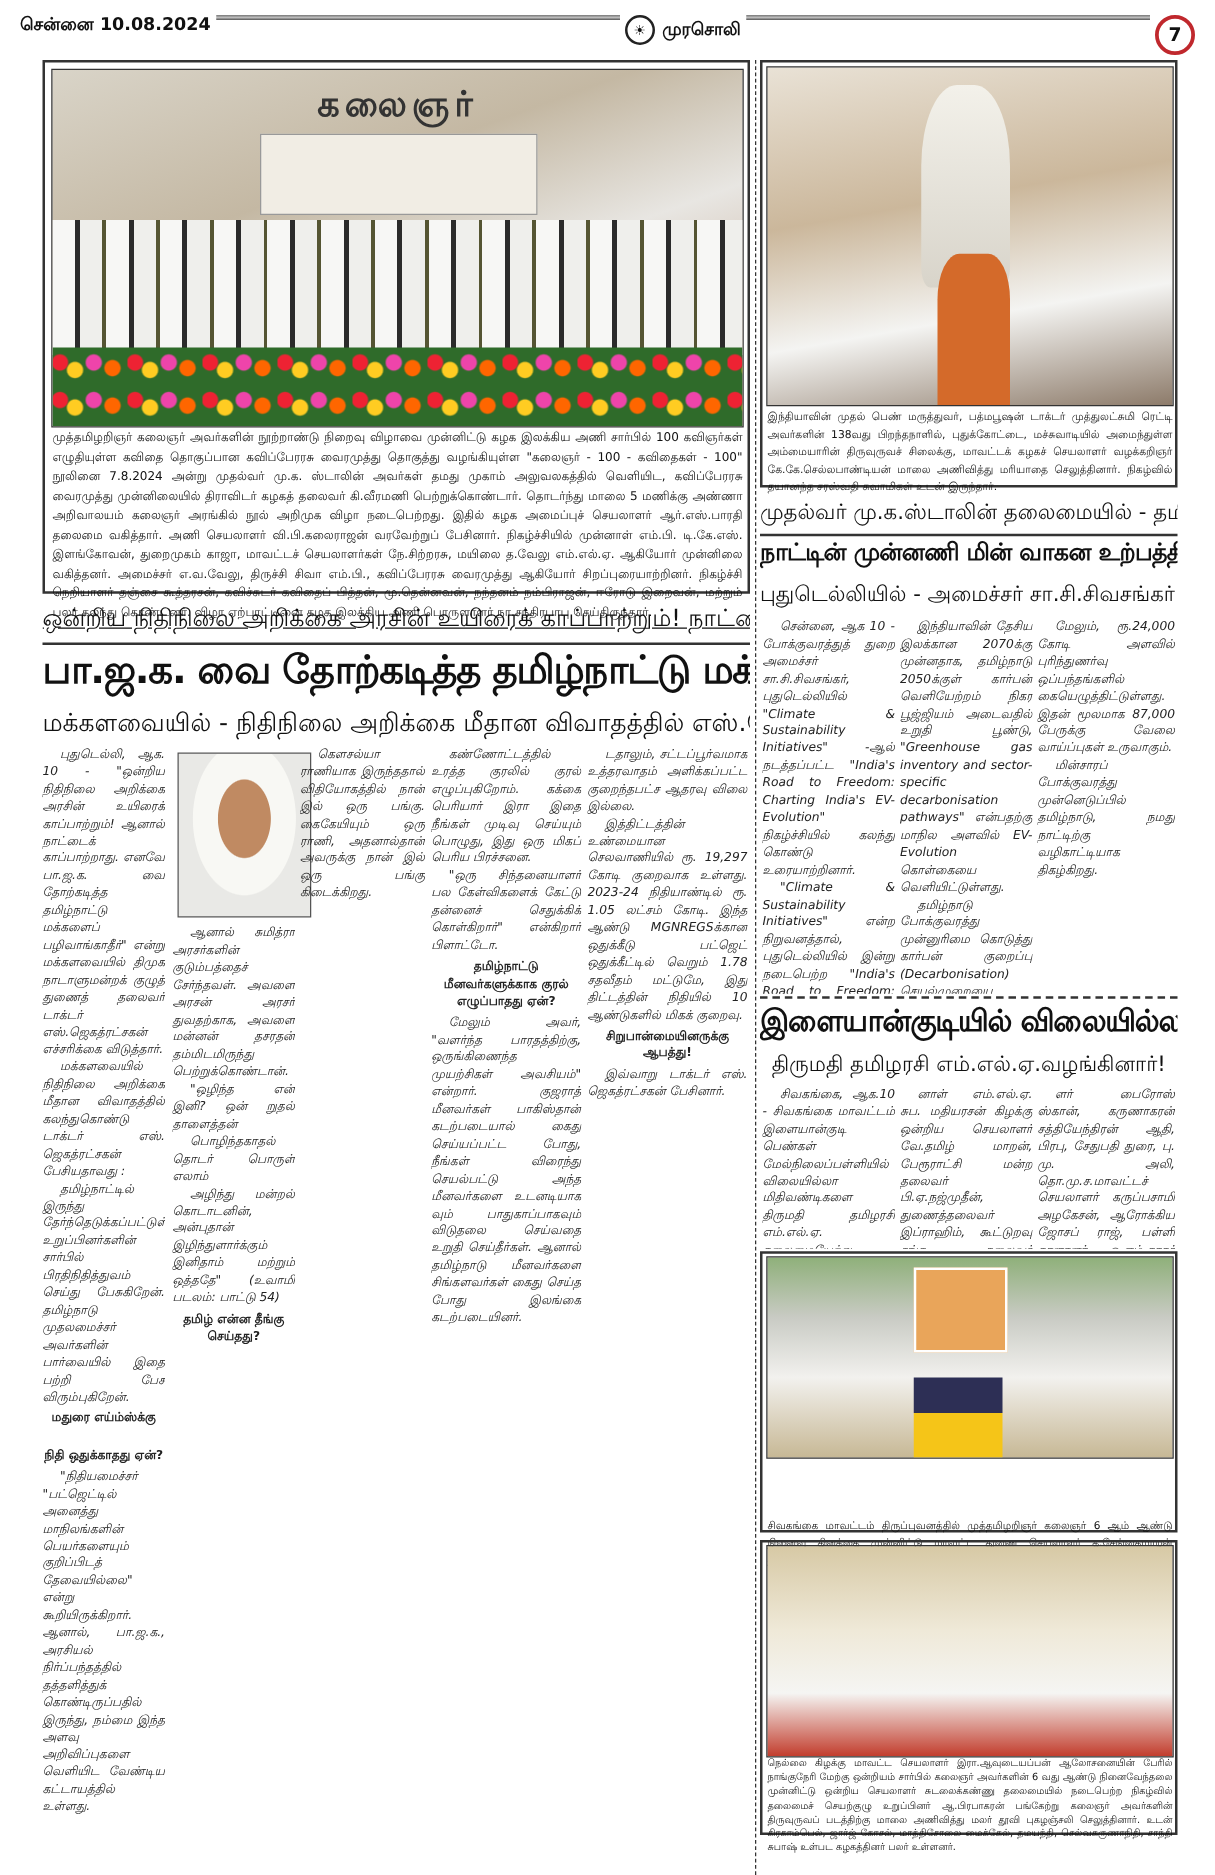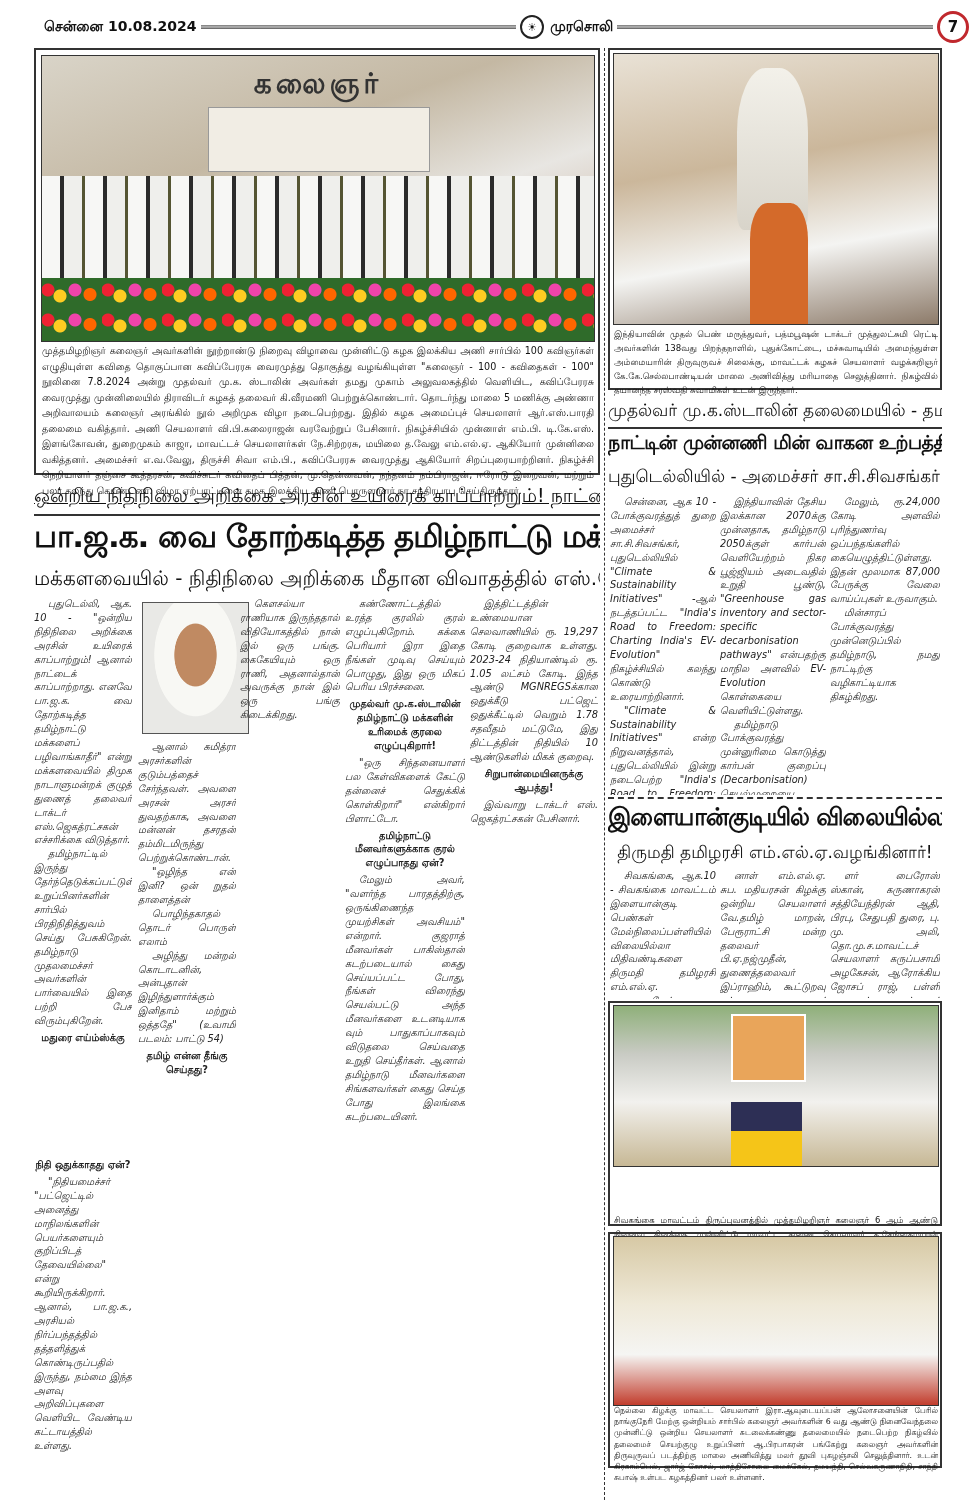--- a/index.html
+++ b/index.html
@@ -1,17 +1,17 @@
 <!DOCTYPE html>
 <html><head>
 <meta charset="utf-8">
 <style>
   html,body{margin:0;padding:0;background:#fff;}
   body{width:972px;height:1500px;position:relative;overflow:hidden;font-family:"DejaVu Sans",sans-serif;color:#111;}
-  .hdr{position:absolute;left:16px;right:3px;top:12px;height:30px;display:flex;align-items:center;margin-left:28px;}
+  .hdr{position:absolute;left:16px;right:16px;top:12px;height:30px;display:flex;align-items:flex-start;}
   .hdr .date{font-size:14px;font-weight:bold;white-space:nowrap;}
   .hdr .rule{flex:1;height:4px;background:linear-gradient(#777,#bbb,#555);margin:0 4px;}
   .hdr .masthead{display:flex;align-items:center;gap:6px;font-size:14px;font-weight:bold;white-space:nowrap;}
   .hdr .emblem{width:20px;height:20px;border-radius:50%;border:2px solid #222;display:inline-flex;align-items:center;justify-content:center;font-size:11px;}
   .hdr .pageno{width:26px;height:26px;border-radius:50%;border:3px solid #c0282d;display:flex;align-items:center;justify-content:center;font-weight:bold;font-size:15px;}
   .photo{position:absolute;background:linear-gradient(160deg,#d9d4c8 0%,#c4b8a3 35%,#e8e6e2 60%,#b99a80 100%);border:1px solid #333;overflow:hidden;}
   .photo .ban{position:absolute;left:30%;top:18%;width:40%;height:22%;background:#f1ede4;border:1px solid #999;}
   .photo .banner-text{position:absolute;left:30%;right:30%;top:4%;text-align:center;font-size:28px;font-weight:bold;color:#333;letter-spacing:4px;}
   .photo .crowd{position:absolute;left:0;right:0;bottom:20%;height:38%;background:repeating-linear-gradient(90deg,#f7f7f5 0 18px,#2b2b2b 18px 22px,#efefec 22px 40px,#553 40px 43px);}
   .photo .flowers{position:absolute;left:0;right:0;bottom:0;height:22%;background:radial-gradient(circle at 10% 40%,#e23 0 6px,transparent 7px),radial-gradient(circle at 30% 60%,#fc2 0 6px,transparent 7px),radial-gradient(circle at 55% 40%,#e4a 0 6px,transparent 7px),radial-gradient(circle at 80% 55%,#f60 0 6px,transparent 7px),#2f6b2a;background-size:60px 30px;}
@@ -68,46 +68,47 @@
 
 <div class="vdash" style="left:604px;top:48px;height:1452px;"></div>
 
 <div class="hl kicker" style="left:34px;top:484px;width:566px;">ஒன்றிய நிதிநிலை அறிக்கை அரசின் உயிரைக் காப்பாற்றும்! நாட்டைக் காப்பாற்றாது!</div>
 <div class="hrule" style="left:34px;top:514px;width:566px;"></div>
 <div class="hl big" style="left:34px;top:518px;width:566px;">பா.ஜ.க. வை தோற்கடித்த தமிழ்நாட்டு மக்களைப் பழிவாங்காதீர்!</div>
 <div class="hl deck" style="left:34px;top:566px;width:566px;font-size:20px;">மக்களவையில் - நிதிநிலை அறிக்கை மீதான விவாதத்தில் எஸ்.ஜெகத்ரட்சகன் எச்சரிக்கை!</div>
 
 <div class="col" style="left:34px;top:597px;width:98px;height:558px;">
   <p>புதுடெல்லி, ஆக. 10 - "ஒன்றிய நிதிநிலை அறிக்கை அரசின் உயிரைக் காப்பாற்றும்! ஆனால் நாட்டைக் காப்பாற்றாது. எனவே பா.ஜ.க. வை தோற்கடித்த தமிழ்நாட்டு மக்களைப் பழிவாங்காதீர்" என்று மக்களவையில் திமுக நாடாளுமன்றக் குழுத் துணைத் தலைவர் டாக்டர் எஸ்.ஜெகத்ரட்சகன் எச்சரிக்கை விடுத்தார்.</p>
+  <p>மக்களவையில் நிதிநிலை அறிக்கை மீதான விவாதத்தில் கலந்துகொண்டு டாக்டர் எஸ். ஜெகத்ரட்சகன் பேசியதாவது :</p>
   <p>தமிழ்நாட்டில் இருந்து தேர்ந்தெடுக்கப்பட்டுள்ள உறுப்பினர்களின் சார்பில் பிரதிநிதித்துவம் செய்து பேசுகிறேன். தமிழ்நாடு முதலமைச்சர் அவர்களின் பார்வையில் இதை பற்றி பேச விரும்புகிறேன்.</p>
   <p class="sub">மதுரை எய்ம்ஸ்க்கு</p>
 </div>
 <div class="mug" style="left:142px;top:602px;width:105px;height:130px;"></div>
 <div class="col" style="left:34px;top:1155px;width:98px;height:340px;">
   <p class="sub">நிதி ஒதுக்காதது ஏன்?</p>
   <p>"நிதியமைச்சர் "பட்ஜெட்டில் அனைத்து மாநிலங்களின் பெயர்களையும் குறிப்பிடத் தேவையில்லை" என்று கூறியிருக்கிறார். ஆனால், பா.ஜ.க., அரசியல் நிர்ப்பந்தத்தில் தத்தளித்துக் கொண்டிருப்பதில் இருந்து, நம்மை இந்த அளவு அறிவிப்புகளை வெளியிட வேண்டிய கட்டாயத்தில் உள்ளது.</p>
 </div>
 <div class="col" style="left:138px;top:740px;width:98px;height:755px;">
   <p>ஆனால் சுமித்ரா அரசர்களின் குடும்பத்தைச் சேர்ந்தவள். அவளை அரசன் அரசர் துவதற்காக, அவளை மன்னன் தசரதன் தம்மிடமிருந்து பெற்றுக்கொண்டான்.</p>
   <p>"ஒழிந்த என் இனி? ஒன் றுதல் தாளைத்தன்</p>
   <p>பொழிந்தகாதல் தொடர் பொருள் எலாம்</p>
   <p>அழிந்து மன்றல் கொடாடனின், அன்புதான் இழிந்துளார்க்கும் இனிதாம் மற்றும் ஒத்ததே" (உவாமி படலம்: பாட்டு 54)</p>
   <p class="sub">தமிழ் என்ன தீங்கு செய்தது?</p>
 </div>
 <div class="col" style="left:240px;top:597px;width:100px;height:898px;">
   <p>கௌசல்யா ராணியாக இருந்ததால் விதியோகத்தில் நான் இல் ஒரு பங்கு. கைகேயியும் ஒரு ராணி, அதனால்தான் அவருக்கு நான் இல் ஒரு பங்கு கிடைக்கிறது.</p>
 </div>
 <div class="col" style="left:345px;top:597px;width:120px;height:898px;">
   <p>கண்ணோட்டத்தில் உரத்த குரலில் குரல் எழுப்புகிறோம். கக்கை பெரியார் இரா இதை நீங்கள் முடிவு செய்யும் பொழுது, இது ஒரு மிகப் பெரிய பிரச்சனை.</p>
-  <p class="sub">முதல்வர் மு.க.ஸ்டாலின் தமிழ்நாட்டு மக்களின் உரிமைக் குரலை எழுப்புகிறார்!</p>
   <p>"ஒரு சிந்தனையாளர் பல கேள்விகளைக் கேட்டு தன்னைச் செதுக்கிக் கொள்கிறார்" என்கிறார் பிளாட்டோ.</p>
   <p class="sub">தமிழ்நாட்டு மீனவர்களுக்காக குரல் எழுப்பாதது ஏன்?</p>
   <p>மேலும் அவர், "வளர்ந்த பாரதத்திற்கு, ஒருங்கிணைந்த முயற்சிகள் அவசியம்" என்றார். குஜராத் மீனவர்கள் பாகிஸ்தான் கடற்படையால் கைது செய்யப்பட்ட போது, நீங்கள் விரைந்து செயல்பட்டு அந்த மீனவர்களை உடனடியாக வும் பாதுகாப்பாகவும் விடுதலை செய்வதை உறுதி செய்தீர்கள். ஆனால் தமிழ்நாடு மீனவர்களை சிங்களவர்கள் கைது செய்த போது இலங்கை கடற்படையினர்.</p>
 </div>
 <div class="col" style="left:470px;top:597px;width:128px;height:898px;">
+  <p>டதாலும், சட்டப்பூர்வமாக உத்தரவாதம் அளிக்கப்பட்ட குறைந்தபட்ச ஆதரவு விலை இல்லை.</p>
   <p>இத்திட்டத்தின் உண்மையான செலவாணியில் ரூ. 19,297 கோடி குறைவாக உள்ளது. 2023-24 நிதியாண்டில் ரூ. 1.05 லட்சம் கோடி. இந்த ஆண்டு MGNREGSக்கான ஒதுக்கீடு பட்ஜெட் ஒதுக்கீட்டில் வெறும் 1.78 சதவீதம் மட்டுமே, இது திட்டத்தின் நிதியில் 10 ஆண்டுகளில் மிகக் குறைவு.</p>
   <p class="sub">சிறுபான்மையினருக்கு ஆபத்து!</p>
   <p>இவ்வாறு டாக்டர் எஸ். ஜெகத்ரட்சகன் பேசினார்.</p>
 </div>
 
 <div class="hl" style="left:608px;top:400px;width:334px;font-size:17px;">முதல்வர் மு.க.ஸ்டாலின் தலைமையில் - தமிழ்நாடு</div>
 <div class="hrule" style="left:608px;top:427px;width:334px;"></div>
 <div class="hl big" style="left:608px;top:431px;width:334px;font-size:19px;letter-spacing:-0.5px;">நாட்டின் முன்னணி மின் வாகன உற்பத்தி மையமாகத் திகழ்கிறது!</div>
 <div class="hl" style="left:608px;top:466px;width:334px;font-size:17px;">புதுடெல்லியில் - அமைச்சர் சா.சி.சிவசங்கர் தகவல்!</div>
 <div class="col" style="left:610px;top:495px;width:106px;height:300px;">

